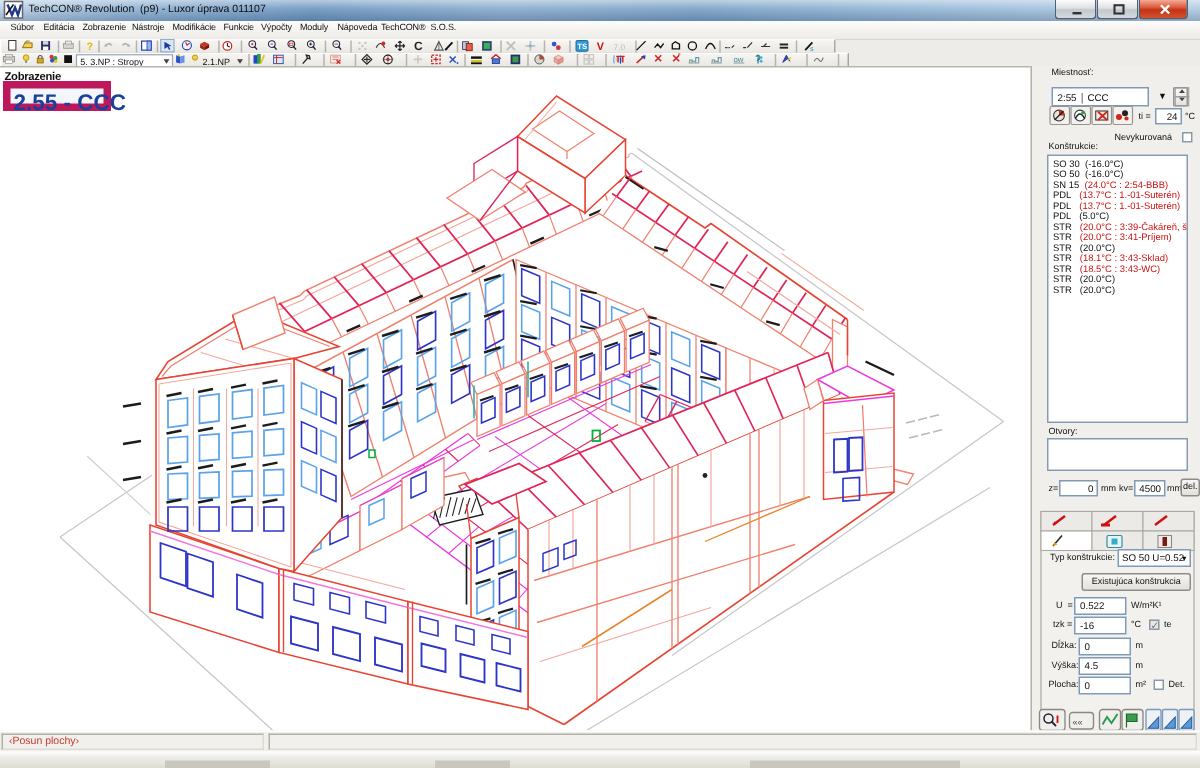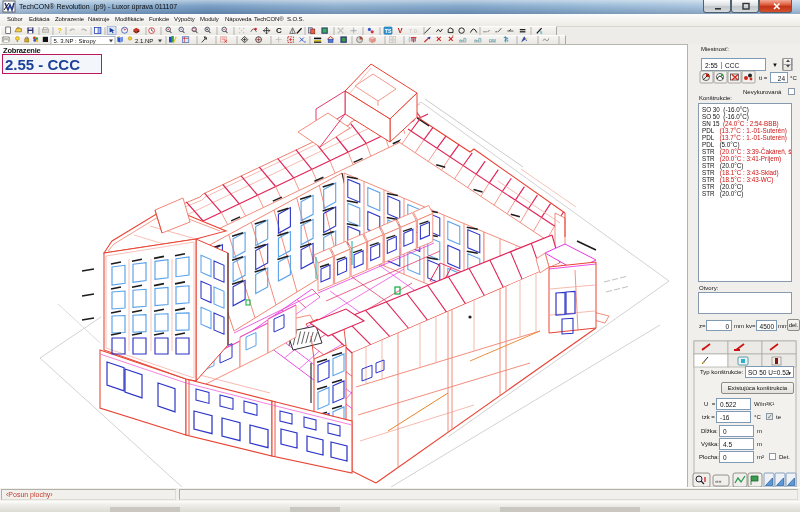--- a/index.html
+++ b/index.html
@@ -10,21 +10,21 @@
 #bmin{left:703px;width:28px;background:linear-gradient(180deg,#fdfdfd,#dde0e3 45%,#c3c8cd 55%,#d6dade)}
 #bmax{left:731px;width:28px;background:linear-gradient(180deg,#fdfdfd,#dde0e3 45%,#c3c8cd 55%,#d6dade)}
 #bcls{left:759px;width:33px;background:linear-gradient(180deg,#f4ab97,#dd5c3d 40%,#c23317 55%,#d5522e)}
 .glyph{position:absolute;left:0;right:0;top:0;bottom:0}
 #menu{position:absolute;left:0;top:14px;width:800px;height:13px;background:linear-gradient(180deg,#fcfcfb,#edebe6);border-bottom:1px solid #dad6cd;font-size:6px;color:#111;white-space:nowrap;letter-spacing:-0.1px}
 #menu i{font-style:normal;position:absolute;top:2px}
 #tbbg{position:absolute;left:0;top:27px;width:800px;height:17px;background:#edece8}
 .tbpanel{position:absolute;background:linear-gradient(180deg,#f6f5f2,#e9e8e3);border:1px solid #fdfdfd;border-right-color:#a9a7a0;border-bottom-color:#a9a7a0}
 #canvas{position:absolute;left:0;top:44px;width:687px;height:443px;background:#fff;border-top:1px solid #b9b6af;overflow:hidden}
 #axo{position:absolute;left:3px;top:1px;font-size:7.5px;font-weight:bold;color:#111;letter-spacing:-.2px}
-#bigbox{position:absolute;left:2px;top:9px;width:100px;height:20px;background:#f3f6fa;border:1px solid #be185d}
+#bigbox{position:absolute;left:2px;top:9px;width:72px;height:20px;background:#f3f6fa;border:5px solid #be185d}
 #bigbox span{position:absolute;left:2px;top:1px;font-size:15px;font-weight:bold;color:#1c3f99;white-space:nowrap}
 #rpanel{position:absolute;left:687px;top:44px;width:113px;height:443px;background:#f0efec;border-left:1px solid #b5b2aa;font-size:6px;color:#111}
 .lab{position:absolute;white-space:nowrap}
 .tbox{position:absolute;background:#fff;border:1px solid #7e9ab5;font-size:6.5px;color:#111;white-space:nowrap;overflow:hidden}
 .btn{position:absolute;background:linear-gradient(180deg,#f7f6f4,#e3e1dc);border:1px solid #8e8c86;border-radius:2px;text-align:center;font-size:6px;color:#111;overflow:hidden}
 .ibtn{position:absolute;background:linear-gradient(180deg,#f8f7f5,#e5e3de);border:1px solid #969490;border-radius:1px}
 .cb{position:absolute;width:7px;height:7px;background:#fff;border:1px solid #8a98a8}
 #klist{position:absolute;left:10px;top:59px;width:94px;height:179px;background:#fff;border:1px solid #889ab0;font-size:6.3px;line-height:7px;padding:2px 0 0 3px;white-space:nowrap;overflow:hidden}
 #klist b{font-weight:normal;display:block}
 .red{color:#cc1111}

